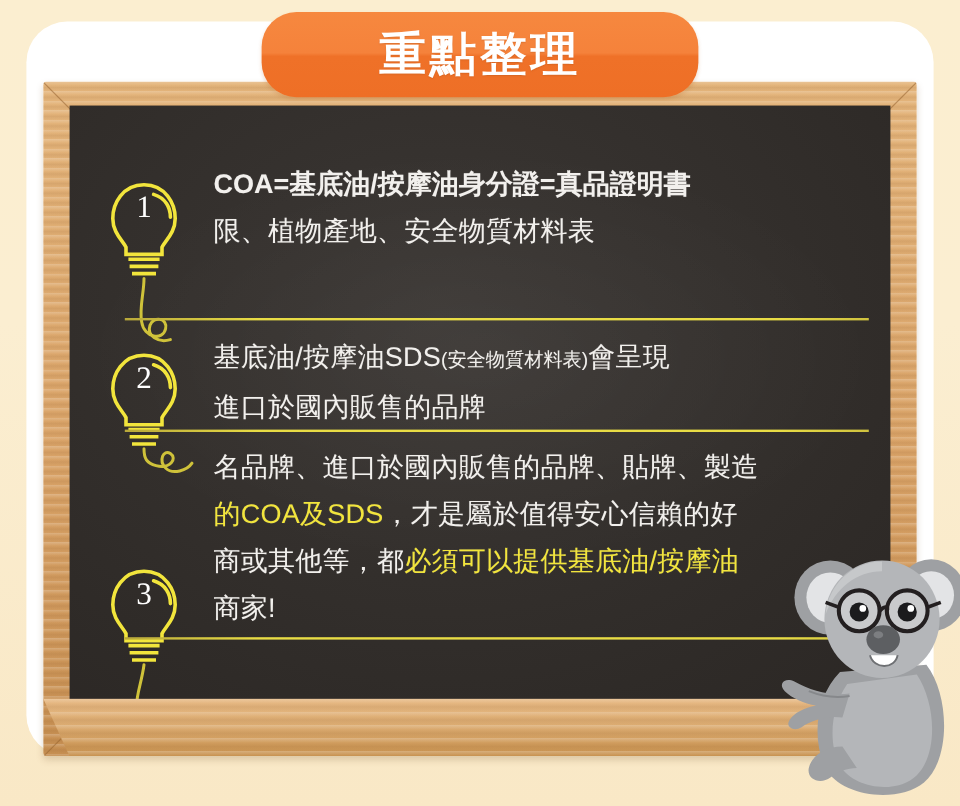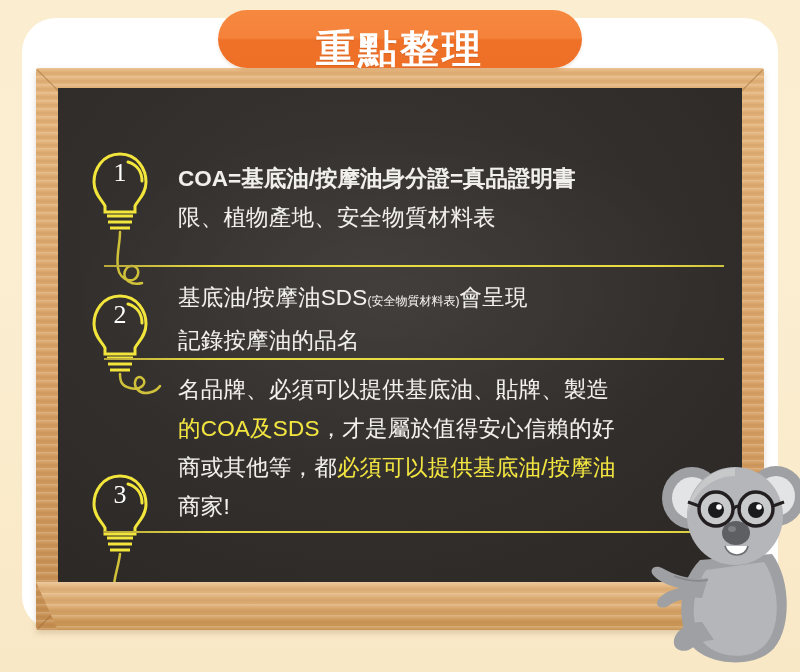--- a/index.html
+++ b/index.html
@@ -32,27 +32,27 @@
     background: #ffffff;
     border-radius: 34px;
   }
 
   
   .title-banner {
     position: absolute;
     left: 218px;
     top: 10px;
     width: 364px;
-    height: 58px;
+    height: 71px;
     border-radius: 29px;
     background: linear-gradient(180deg, #f6883f 0%, #f5823b 48%, #ef7128 52%, #ee6f26 100%);
     box-shadow: 0 2px 3px rgba(180,100,40,0.18);
     z-index: 40;
     display: flex;
-    align-items: flex-end;
+    align-items: center;
     justify-content: center;
   }
   .title-banner .title-text {
     color: #ffffff;
     font-size: 39px;
     font-weight: bold;
     letter-spacing: 3px;
     line-height: 1;
     white-space: nowrap;
     text-shadow: 0 1px 1px rgba(150,70,20,0.25);
@@ -150,22 +150,22 @@
     width: 545px;
     color: #f2f0ed;
   }
   .line {
     font-size: 22.5px;
     line-height: 39px;
     white-space: nowrap;
     letter-spacing: 0.2px;
     text-shadow: 0 0 1px rgba(255,255,255,0.18);
   }
-  .line.bold { font-weight: bold; letter-spacing: 0px; margin-top: 25px; }
-  .small-note { font-size: 12px; letter-spacing: 0px; }
+  .line.bold { font-weight: bold; letter-spacing: 0px; }
+  .small-note { font-size: 16px; letter-spacing: 0px; }
   .hl { color: #f2e53c; }
 
   
   .divider {
     position: absolute;
     left: 46px;
     width: 620px;
     height: 2px;
     background: linear-gradient(90deg, #b8a83a 0%, #e8dc45 18%, #e8dc45 88%, #cfc23f 100%);
     z-index: 21;
@@ -258,38 +258,38 @@
           <path d="M36 18 C46 21 50 29 50 37" fill="none" stroke="#f2e53c" stroke-width="3" stroke-linecap="round"></path>
           <line x1="15" y1="72" x2="41" y2="72" stroke="#f2e53c" stroke-width="3"></line>
           <line x1="16" y1="78" x2="40" y2="78" stroke="#f2e53c" stroke-width="3"></line>
           <line x1="18" y1="84" x2="38" y2="84" stroke="#f2e53c" stroke-width="3"></line>
           <path d="M28 88 C28 96 30 100 38 102 C50 105 56 96 50 92 C44 88 40 98 46 104 C52 110 64 106 68 100" fill="none" stroke="#cfc23a" stroke-width="2.5" stroke-linecap="round"></path>
         </svg>
         <div class="bulb-num">2</div>
       </div>
       <div class="sec-text">
           <div class="line"><span>基底油/按摩油SDS</span><span class="small-note">(安全物質材料表)</span><span>會呈現</span></div>
-          <div class="line"><span>記錄按摩油的品名</span></div>
+          <div class="line"><span>進口於國內販售的品牌</span></div>
         </div>
     </div>
 
     <div class="section" id="sec3">
       <div class="bulb" id="bulb3">
         <svg width="86" height="150" viewBox="0 0 86 150">
           <path d="M28 10 C10 10 2 26 2 38 C2 50 10 56 13 62 L13 68 L43 68 L43 62 C46 56 54 50 54 38 C54 26 46 10 28 10 Z" fill="none" stroke="#f2e53c" stroke-width="3"></path>
           <path d="M36 18 C46 21 50 29 50 37" fill="none" stroke="#f2e53c" stroke-width="3" stroke-linecap="round"></path>
           <line x1="15" y1="72" x2="41" y2="72" stroke="#f2e53c" stroke-width="3"></line>
           <line x1="16" y1="78" x2="40" y2="78" stroke="#f2e53c" stroke-width="3"></line>
           <line x1="18" y1="84" x2="38" y2="84" stroke="#f2e53c" stroke-width="3"></line>
           <path d="M28 88 C26 104 20 116 22 128 C24 142 42 144 44 134 C46 124 33 122 30 131 C27 141 40 146 50 142" fill="none" stroke="#cfc23a" stroke-width="2.5" stroke-linecap="round"></path>
         </svg>
         <div class="bulb-num">3</div>
       </div>
       <div class="sec-text">
-          <div class="line"><span>名品牌、必須可以提供基底油、貼牌、製造</span></div>
+          <div class="line"><span>名品牌、進口於國內販售的品牌、貼牌、製造</span></div>
           <div class="line"><span class="hl">的COA及SDS</span><span>，才是屬於值得安心信賴的好</span></div>
           <div class="line"><span>商或其他等，都</span><span class="hl">必須可以提供基底油/按摩油</span></div>
           <div class="line"><span>商家!</span></div>
         </div>
     </div>
 
   </div>
 
   <div class="ledge"></div>
 

